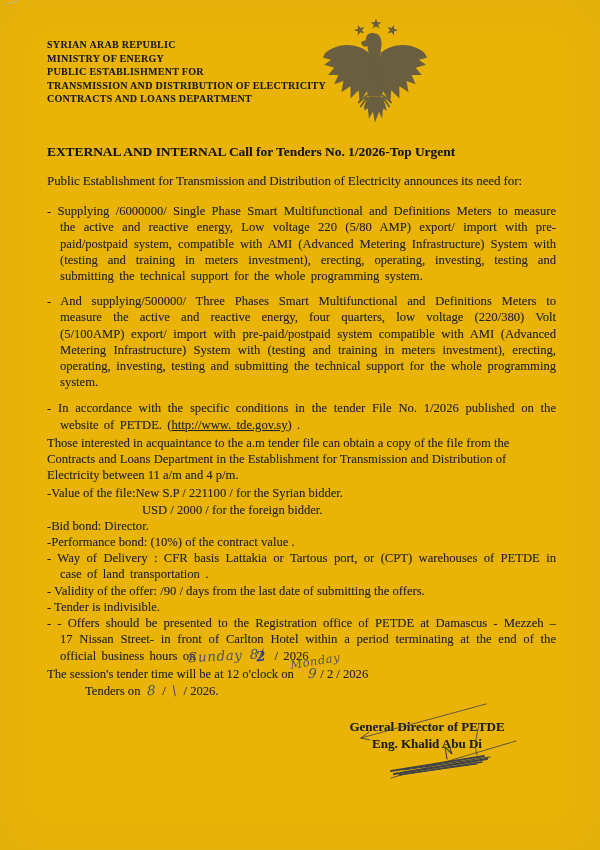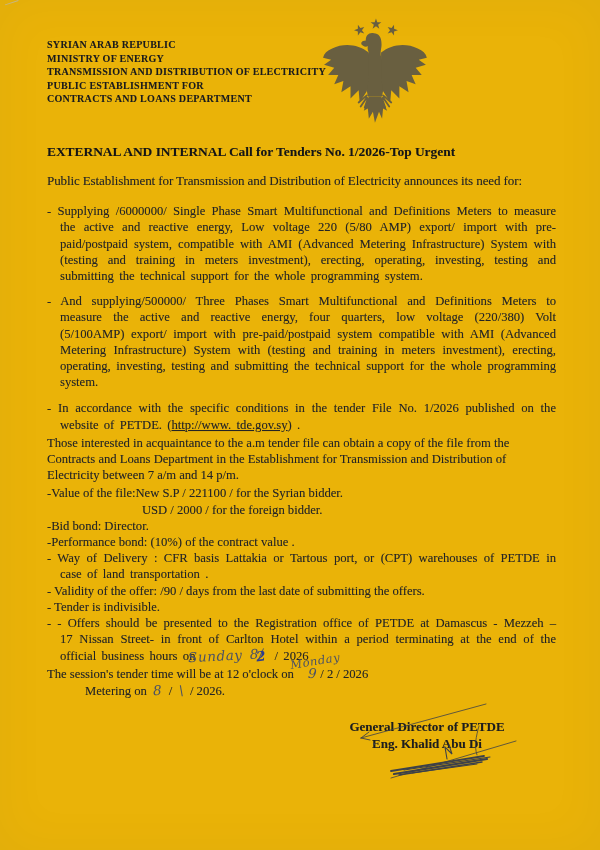--- a/index.html
+++ b/index.html
@@ -54,49 +54,49 @@
       <use href="#wingL" xlink:href="#wingL"></use>
       <use href="#wingL" xlink:href="#wingL" transform="translate(104,0) scale(-1,1)"></use>
       <path d="M46,80 L41,94 L45,92 L46,102 L50,95 L52,106 L56,95 L59,102 L60,92 L64,94 L58,80 Z"></path>
     </g>
     <path d="M44,79 L36,86 M44,81 L38,90 M45,82 L42,91 M60,79 L68,86 M60,81 L66,90 M59,82 L62,91" stroke="#4d4d4d" stroke-width="1.8" fill="none" stroke-linecap="round"></path>
   </svg>
 
   <div class="content">
     <div class="lh-line">SYRIAN ARAB REPUBLIC</div>
     <div class="lh-line">MINISTRY OF ENERGY</div>
+    <div class="lh-line">PUBLIC ESTABLISHMENT FOR</div>
     <div class="lh-line">TRANSMISSION AND DISTRIBUTION OF ELECTRICITY</div>
-    <div class="lh-line">PUBLIC ESTABLISHMENT FOR</div>
     <div class="lh-line">CONTRACTS AND LOANS  DEPARTMENT</div>
 
     <div class="doc-title">EXTERNAL AND INTERNAL Call for Tenders No. 1/2026-Top Urgent</div>
 
     <p class="intro">Public Establishment for Transmission and Distribution of Electricity announces its need for:</p>
 
     <p class="just hang b1">- Supplying /6000000/ Single Phase Smart Multifunctional and Definitions Meters to measure the active and reactive energy, Low voltage 220 (5/80 AMP) export/ import with pre-paid/postpaid system, compatible with AMI (Advanced Metering Infrastructure) System with (testing and training in meters investment), erecting, operating, investing, testing and submitting the technical support for the whole programming system.</p>
 
     <p class="just hang b2">- And supplying/500000/ Three Phases Smart Multifunctional and Definitions Meters to measure the active and reactive energy, four quarters, low voltage (220/380) Volt (5/100AMP) export/ import with pre-paid/postpaid system compatible with AMI (Advanced Metering Infrastructure) System with (testing and training in meters investment), erecting, operating, investing, testing and submitting the technical support for the whole programming system.</p>
 
     <p class="just hang b3"><span>- In accordance with the specific conditions in the tender File No. 1/2026 published on the website of PETDE. (</span><span class="url">http://www. tde.gov.sy</span><span>) .</span></p>
 
-    <p class="copies">Those interested in acquaintance to the a.m tender file can obtain a copy of the file from the Contracts and Loans Department in the Establishment for Transmission and Distribution of Electricity between 7 a/m and 14 p/m.</p>
+    <p class="copies">Those interested in acquaintance to the a.m tender file can obtain a copy of the file from the Contracts and Loans Department in the Establishment for Transmission and Distribution of Electricity between 11 a/m and 4 p/m.</p>
 
     <p class="val">-Value of the file:New S.P /  221100  / for the Syrian bidder.</p>
     <p class="usd">USD / 2000  / for the foreign bidder.</p>
     <p>-Bid bond: Director.</p>
     <p>-Performance bond: (10%) of the contract value .</p>
     <p class="just hang">- Way of Delivery : CFR basis Lattakia or Tartous port, or (CPT) warehouses of PETDE in case of land transportation .</p>
     <p>- Validity of the offer: /90 / days  from the last date of submitting the offers.</p>
     <p>- Tender is indivisible.</p>
 
     <p class="just hang"><span>- - Offers should be presented to the Registration office of PETDE at Damascus - Mezzeh – 17 Nissan Street- in front of Carlton Hotel within a period terminating at the end of the official business hours   on </span><span class="hw">Sunday 8/</span> <span class="hw hw-blue">2</span><span> / 2026</span></p>
 
     <p><span>The session's tender time will be at 12 o'clock on</span><span class="hw-anchor"><span class="hw hw-above">Monday</span><span class="hw hw-day9">9</span></span> <span>/ 2  / 2026</span></p>
 
-    <p class="dam"><span>Metering on</span>&nbsp; <span class="hw">8</span>&nbsp; <span>/</span>&nbsp; <span class="hw">\</span>&nbsp; <span>/ 2026.</span></p>
+    <p class="dam"><span>Tenders on</span>&nbsp; <span class="hw">8</span>&nbsp; <span>/</span>&nbsp; <span class="hw">\</span>&nbsp; <span>/ 2026.</span></p>
 
     <div class="sig-block">
       <div class="sig-title">General Director of PETDE</div>
       <div class="sig-name">Eng. Khalid Abu Di</div>
       <svg class="sig-scribble" viewBox="0 0 290 110" xmlns="http://www.w3.org/2000/svg">
         <g stroke="#3c4049" fill="none" stroke-linecap="round">
           <path d="M69,19 L194,-15" stroke-width="0.8"></path>
           <path d="M69,19 L77,13 M69,19 L78,21" stroke-width="0.9"></path>
           <circle cx="82" cy="25" r="0.9" fill="#3c4049" stroke="none"></circle>
           <path d="M187,7 C184,18 182,27 185,36" stroke-width="0.8"></path>

